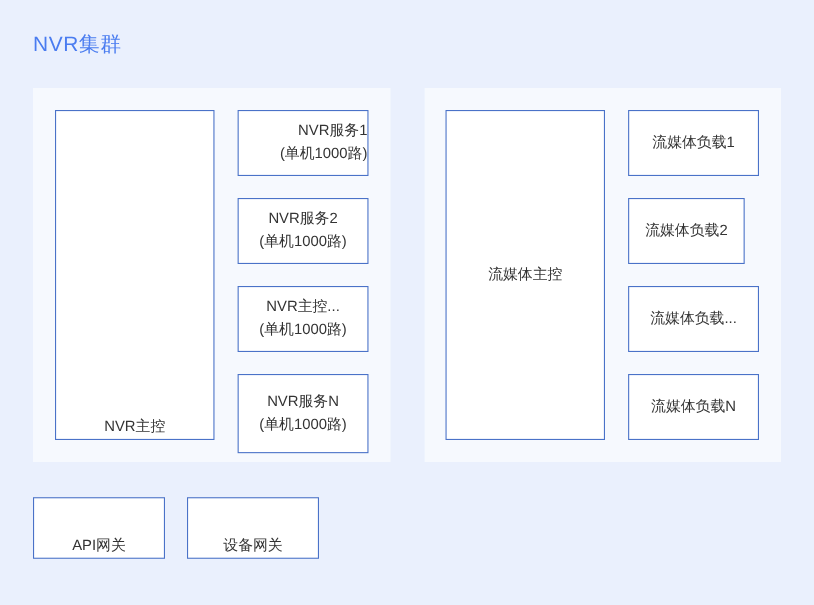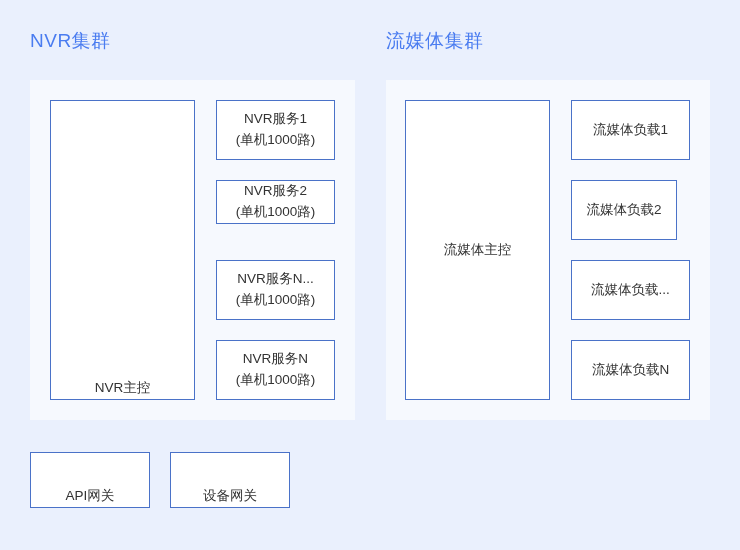--- a/index.html
+++ b/index.html
@@ -69,24 +69,24 @@
   .gateway-box {
     font-size: 13.5px;
     justify-content: flex-end;
   }
 
   
   #title-nvr      { left: 30px;  top: 31px;  width: 325px; }
   #panel-nvr      { left: 30px;  top: 80px;  width: 325px; height: 340px; }
   #box-nvr-master { left: 50px;  top: 100px; width: 145px; height: 300px; justify-content: flex-end; }
 
-  #box-nvr-svc-0 { left: 216px; top: 100px; width: 119px; height: 60px; }
-  #box-nvr-svc-1 { left: 216px; top: 180px; width: 119px; height: 44px; }
+  #box-nvr-svc-0 { left: 216px; top: 100px; width: 119px; height: 60px; align-items: flex-end; }
+  #box-nvr-svc-1 { left: 216px; top: 180px; width: 119px; height: 60px; }
   #box-nvr-svc-2 { left: 216px; top: 260px; width: 119px; height: 60px; }
-  #box-nvr-svc-3 { left: 216px; top: 340px; width: 119px; height: 60px; }
+  #box-nvr-svc-3 { left: 216px; top: 340px; width: 119px; height: 72px; }
 
   
   #title-stream      { left: 386px; top: 31px;  width: 324px; }
   #panel-stream      { left: 386px; top: 80px;  width: 324px; height: 340px; }
   #box-stream-master { left: 405px; top: 100px; width: 145px; height: 300px; }
 
   #box-stream-node-0 { left: 571px; top: 100px; width: 119px; height: 60px; }
   #box-stream-node-1 { left: 571px; top: 180px; width: 106px; height: 60px; }
   #box-stream-node-2 { left: 571px; top: 260px; width: 119px; height: 60px; }
   #box-stream-node-3 { left: 571px; top: 340px; width: 119px; height: 60px; }
@@ -112,30 +112,29 @@
     <span class="line">NVR服务1</span>
     <span class="line">(单机1000路)</span>
   </div>
 
   <div class="node-box" id="box-nvr-svc-1">
     <span class="line">NVR服务2</span>
     <span class="line">(单机1000路)</span>
   </div>
 
   <div class="node-box" id="box-nvr-svc-2">
-    <span class="line">NVR服务N...</span>
+    <span class="line">NVR主控...</span>
     <span class="line">(单机1000路)</span>
   </div>
 
   <div class="node-box" id="box-nvr-svc-3">
     <span class="line">NVR服务N</span>
     <span class="line">(单机1000路)</span>
   </div>
 
-  <div class="cluster-title" id="title-stream">流媒体集群</div>
 
   <div class="cluster-panel" id="panel-stream"></div>
 
   <div class="node-box master-box" id="box-stream-master">
     <span class="line">流媒体主控</span>
   </div>
 
   <div class="node-box" id="box-stream-node-0">
     <span class="line">流媒体负载1</span>
   </div>

